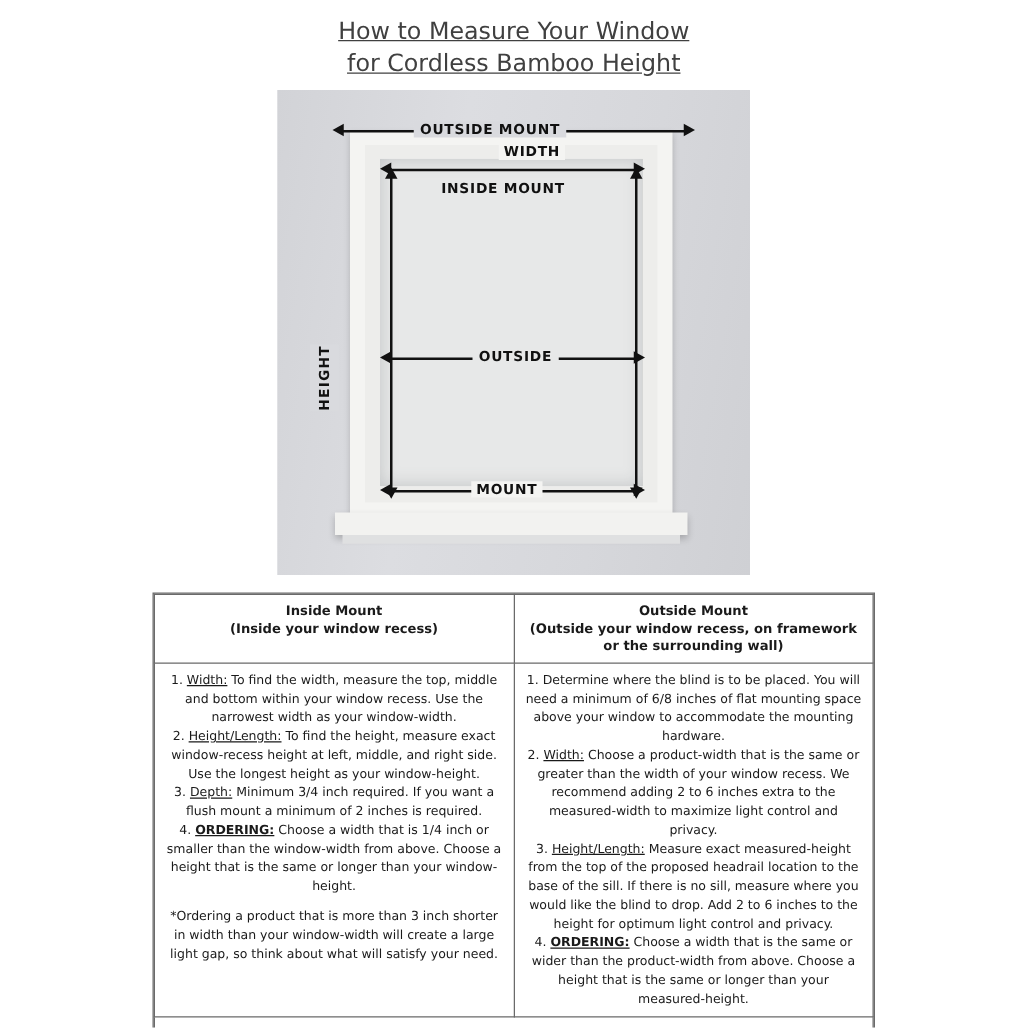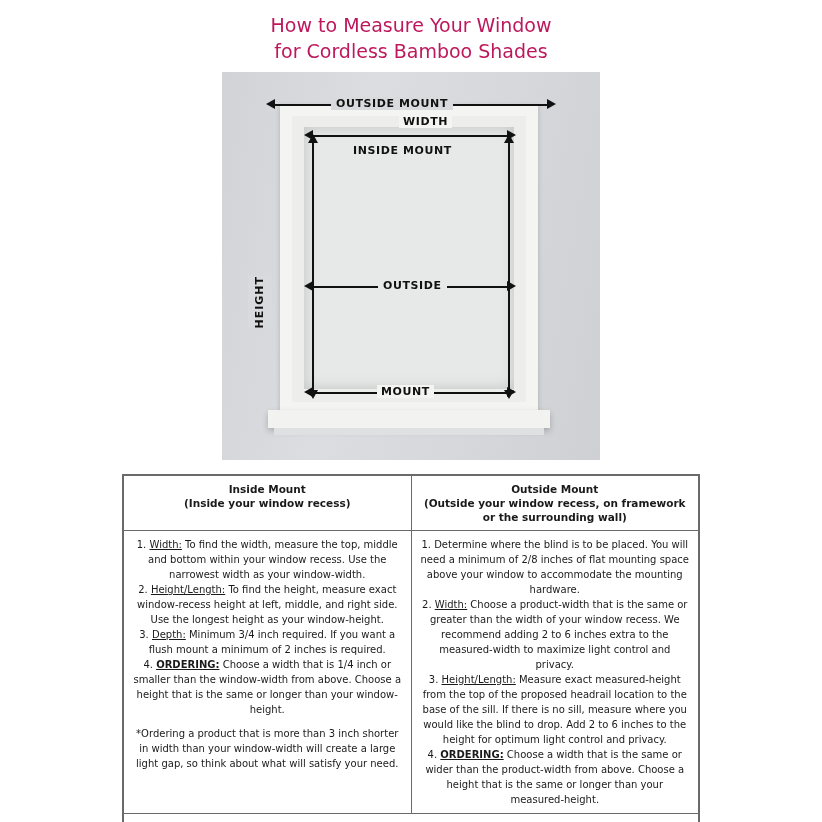--- a/index.html
+++ b/index.html
@@ -18,21 +18,22 @@
 
   
   .title-block {
     text-align: center;
     padding-top: 12px;
   }
   .title-line {
     font-size: 19px;
     font-weight: 400;
     line-height: 26px;
-    color: #be185d;
+    color: #404040;
+    text-decoration: underline;
   }
 
   
   .diagram-wrap {
     position: relative;
     width: 378px;
     height: 388px;
     margin: 8px auto 0 auto;
     background: #d9dade;
   }
@@ -177,21 +178,21 @@
     line-height: 16px;
     padding: 8px 10px 10px 10px;
   }
   .footer-cell .lead { font-weight: 700; }
 </style>
 </head>
 <body>
 
 <div class="title-block">
   <div class="title-line">How to Measure Your Window</div>
-  <div class="title-line">for Cordless Bamboo Shades</div>
+  <div class="title-line">for Cordless Bamboo Height</div>
 </div>
 
 <div class="diagram-wrap">
   <div class="wall"></div>
   <div class="frame-outer"></div>
   <div class="frame-inner-bevel"></div>
   <div class="recess"></div>
   <div class="sill"></div>
   <div class="sill-edge"></div>
 
@@ -244,21 +245,21 @@
     <tr>
       <td class="cell-body">
         <p><span>1.</span> <span class="u">Width:</span> <span>To find the width, measure the top, middle and bottom within your window recess. Use the narrowest width as your window-width.</span></p>
         <p><span>2.</span> <span class="u">Height/Length:</span> <span>To find the height, measure exact window-recess height at left, middle, and right side. Use the longest height as your window-height.</span></p>
         <p><span>3.</span> <span class="u">Depth:</span> <span>Minimum 3/4 inch required. If you want a flush mount a minimum of 2 inches is required.</span></p>
         <p><span>4.</span> <span class="u b">ORDERING:</span> <span>Choose a width that is 1/4 inch or smaller than the window-width from above. Choose a height that is the same or longer than your window-height.</span></p>
         <p class="spacer"></p>
         <p>*Ordering a product that is more than 3 inch shorter in width than your window-width will create a large light gap, so think about what will satisfy your need.</p>
       </td>
       <td class="cell-body">
-        <p><span>1.</span> <span>Determine where the blind is to be placed. You will need a minimum of 2/8 inches of flat mounting space above your window to accommodate the mounting hardware.</span></p>
+        <p><span>1.</span> <span>Determine where the blind is to be placed. You will need a minimum of 6/8 inches of flat mounting space above your window to accommodate the mounting hardware.</span></p>
         <p><span>2.</span> <span class="u">Width:</span> <span>Choose a product-width that is the same or greater than the width of your window recess. We recommend adding 2 to 6 inches extra to the measured-width to maximize light control and privacy.</span></p>
         <p><span>3.</span> <span class="u">Height/Length:</span> <span>Measure exact measured-height from the top of the proposed headrail location to the base of the sill. If there is no sill, measure where you would like the blind to drop. Add 2 to 6 inches to the height for optimum light control and privacy.</span></p>
         <p><span>4.</span> <span class="u b">ORDERING:</span> <span>Choose a width that is the same or wider than the product-width from above. Choose a height that is the same or longer than your measured-height.</span></p>
       </td>
     </tr>
     <tr>
       <td class="footer-cell" colspan="2">
         <div>Example: If you order a 24"Width x 60"Height/Length, then the product that you'll receive will be</div>
 
       </td>

